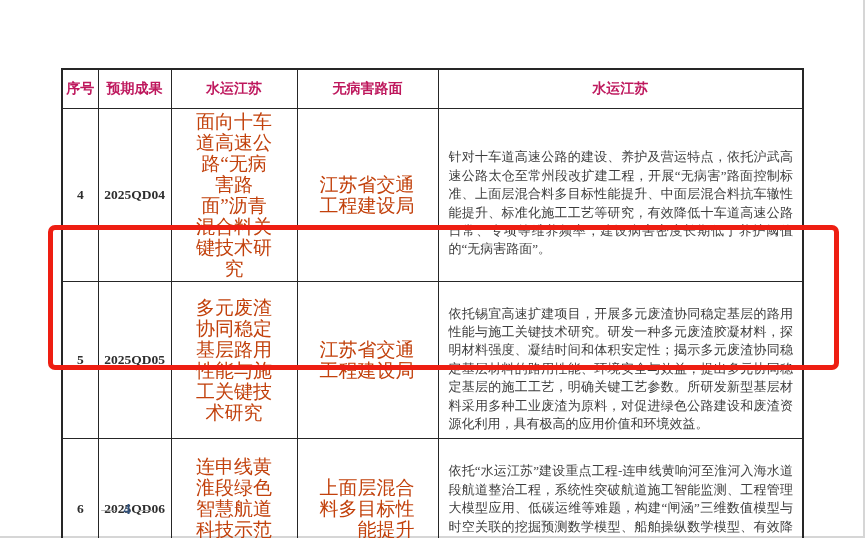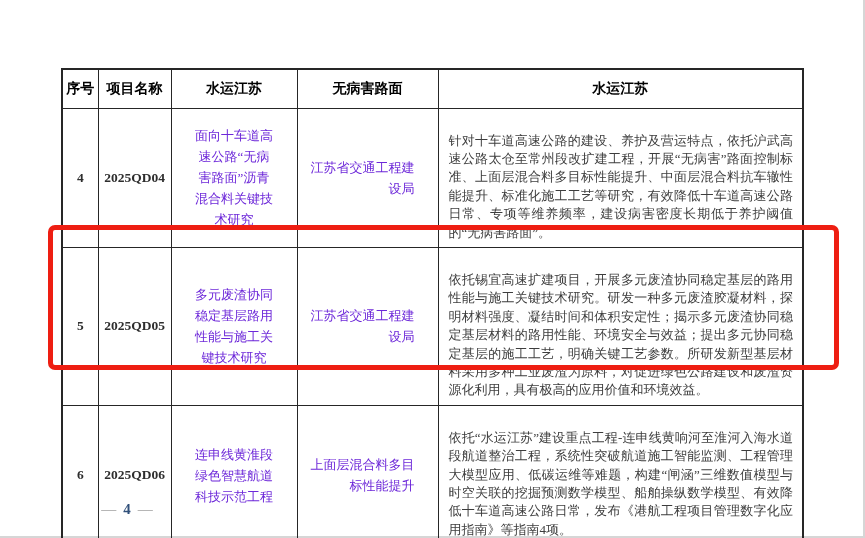--- a/index.html
+++ b/index.html
@@ -28,36 +28,36 @@
   }
   .doc-table th, .doc-table td {
     border: 1px solid #262626;
     vertical-align: middle;
     overflow: hidden;
   }
   .doc-table th {
     font-family: "Liberation Sans", sans-serif;
     font-weight: bold;
     font-size: 14px;
-    color: #000000;
+    color: #be185d;
     text-align: center;
     height: 39px;
   }
   td.cell-index, td.cell-code {
     text-align: center;
     font-weight: 600;
     font-size: 13.5px;
     color: #2e2e2e;
   }
   td.cell-name, td.cell-unit {
     text-align: center;
-    font-size: 13px;
+    font-size: 19px;
     line-height: 21px;
     padding: 2px 23px;
-    color: #6d28d9;
+    color: #c2410c;
   }
   td.cell-unit { text-align: right; padding-left: 8px; }
   td.cell-outcome {
     font-size: 13px;
     line-height: 18.4px;
     text-align: justify;
     padding: 23px 9px 5px 10px;
     color: #3d3d3d;
   }
   tr.row-4 { height: 110px; }
@@ -90,21 +90,21 @@
     <colgroup>
       <col style="width:36px">
       <col style="width:73px">
       <col style="width:126px">
       <col style="width:141px">
       <col style="width:365px">
     </colgroup>
     <thead>
       <tr>
         <th>序号</th>
-        <th>项目名称</th>
+        <th>预期成果</th>
         <th>水运江苏</th>
         <th>无病害路面</th>
         <th>水运江苏</th>
       </tr>
     </thead>
     <tbody>
       <tr class="row-4">
         <td class="cell-index">4</td>
         <td class="cell-code">2025QD04</td>
         <td class="cell-name">面向十车道高速公路“无病害路面”沥青混合料关键技术研究</td>

